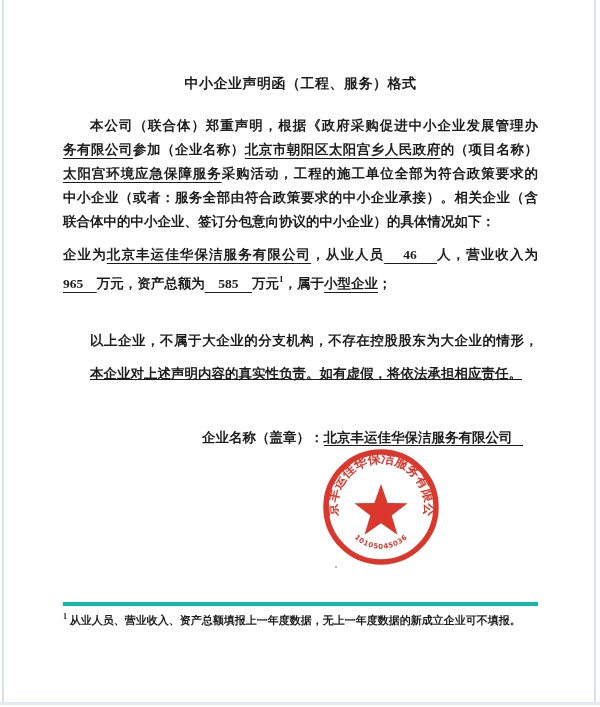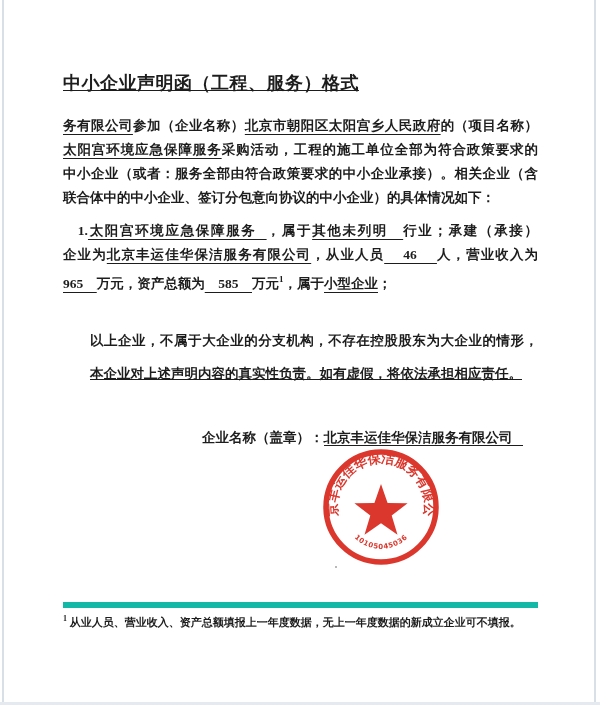--- a/index.html
+++ b/index.html
@@ -8,71 +8,70 @@
     font-family:"Liberation Serif","DejaVu Serif",serif;
     color:#1d1d1d;
   }
   .edge{position:absolute;background:#d9dfe6;}
   .edge-l{left:2px;top:0;width:2px;height:703px;}
   .edge-r{left:594px;top:0;width:2px;height:703px;}
   .edge-b{left:0;top:702px;width:600px;height:3px;background:#e4eaef;}
 
   .content{position:absolute;left:63px;top:70px;width:475px;}
   .doc-title{
-    font-size:18px;font-weight:700;line-height:27px;
+    text-align:center;font-size:14px;font-weight:700;line-height:27px;
     letter-spacing:0.5px;
-    text-decoration:underline;
   }
   .para{font-size:13.5px;font-weight:600;}
   .line{line-height:24px;white-space:nowrap;}
   .line.jl{text-align:justify;text-align-last:justify;white-space:normal;}
   .line.ind{text-indent:2em;}
   .p1 .line.ind{text-indent:1.1em;}
   .p0{margin-top:17px;}
   .p1{margin-top:9px;}
   .p2{margin-top:34px;font-family:Liberation Mono, monospace;}
   .p3{margin-top:8px;text-decoration:underline;}
   .u{text-decoration:underline;text-underline-offset:3.5px;text-decoration-thickness:1px;}
   sup{font-size:9px;font-weight:600;}
 
   .sig-block{margin-top:40px;font-size:13.5px;font-weight:600;}
   .sig-line1{padding-left:139px;line-height:24px;}
   .sig-company{border-bottom:1px solid #1d1d1d;padding-right:10px;}
   .sig-date{padding-left:240px;line-height:24px;margin-top:0px;}
 
   .footnote{
     position:absolute;left:63px;top:602px;width:475px;
-    border-top:6px solid #14b8a6;padding-top:3px;
+    border-top:4px solid #14b8a6;padding-top:3px;
     font-size:11px;font-weight:600;line-height:15px;
   }
   .footnote sup{font-size:8px;}
 
   .seal-svg{position:absolute;left:0;top:0;pointer-events:none;mix-blend-mode:multiply;opacity:0.92;}
   .speck{position:absolute;left:335px;top:566px;width:2px;height:2px;background:#b9b9b9;}
 </style>
 </head>
 <body>
 
 <div class="page">
   <div class="edge edge-l"></div>
   <div class="edge edge-r"></div>
   <div class="edge edge-b"></div>
 
   <div class="content">
     <div class="doc-title">中小企业声明函（工程、服务）格式</div>
 
     <div id="paragraphs">
         <div class="para p0">
+          <div class="line ind jl"><span>本公司（联合体）郑重声明，根据《政府采购促进中小企业发展管理办</span></div>
           <div class="line jl"><span class="u">务有限公司</span><span>参加（企业名称）</span><span class="u">北京市朝阳区太阳宫乡人民政府</span><span>的（项目名称）</span></div>
           <div class="line jl"><span class="u">太阳宫环境应急保障服务</span><span>采购活动，工程的施工单位全部为符合政策要求的</span></div>
           <div class="line jl"><span>中小企业（或者：服务全部由符合政策要求的中小企业承接）。相关企业（含</span></div>
           <div class="line"><span>联合体中的中小企业、签订分包意向协议的中小企业）的具体情况如下：</span></div>
         </div>
         <div class="para p1">
-          <div class="line ind jl"><span>1.</span><span class="u">太阳宫环境应急保障服务&nbsp;&nbsp;</span><span>，属于</span><span class="u">其他未列明　</span><span>行业；承建（承接）</span></div>
           <div class="line jl"><span>企业为</span><span class="u">北京丰运佳华保洁服务有限公司</span><span>，从业人员</span><span class="u">　&nbsp;46　&nbsp;</span><span>人，营业收入为</span></div>
           <div class="line"><span class="u">965　</span><span>万元，资产总额为</span><span class="u">　585　</span><span>万元</span><sup>1</sup><span>，属于</span><span class="u">小型企业</span><span>；</span></div>
         </div>
         <div class="para p2">
           <div class="line ind jl"><span>以上企业，不属于大企业的分支机构，不存在控股股东为大企业的情形，</span></div>
         </div>
         <div class="para p3">
           <div class="line ind"><span>本企业对上述声明内容的真实性负责。如有虚假，将依法承担相应责任。</span></div>
         </div>
       </div>

